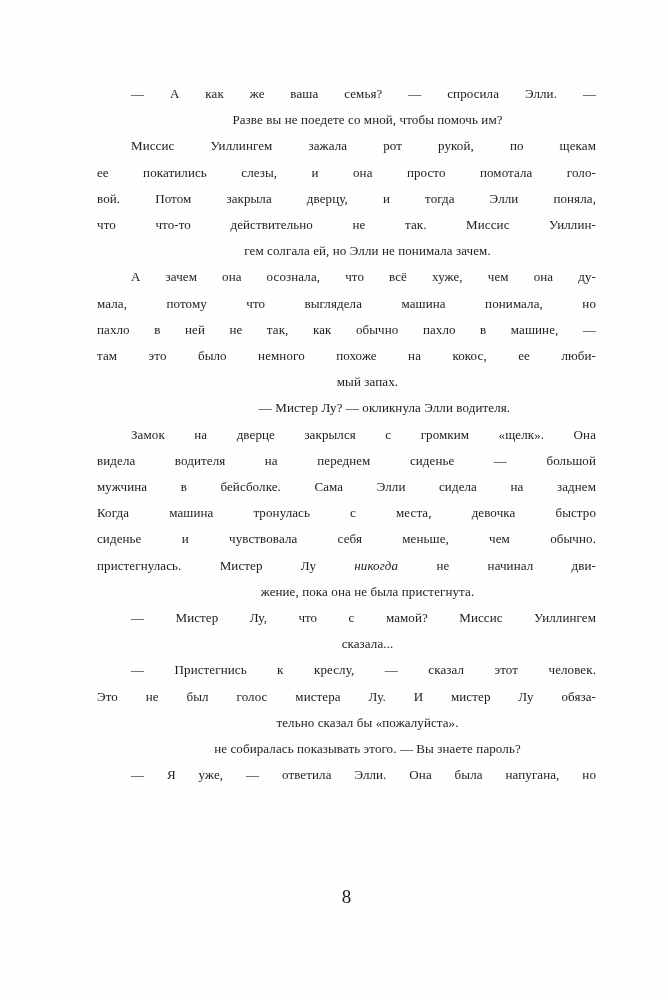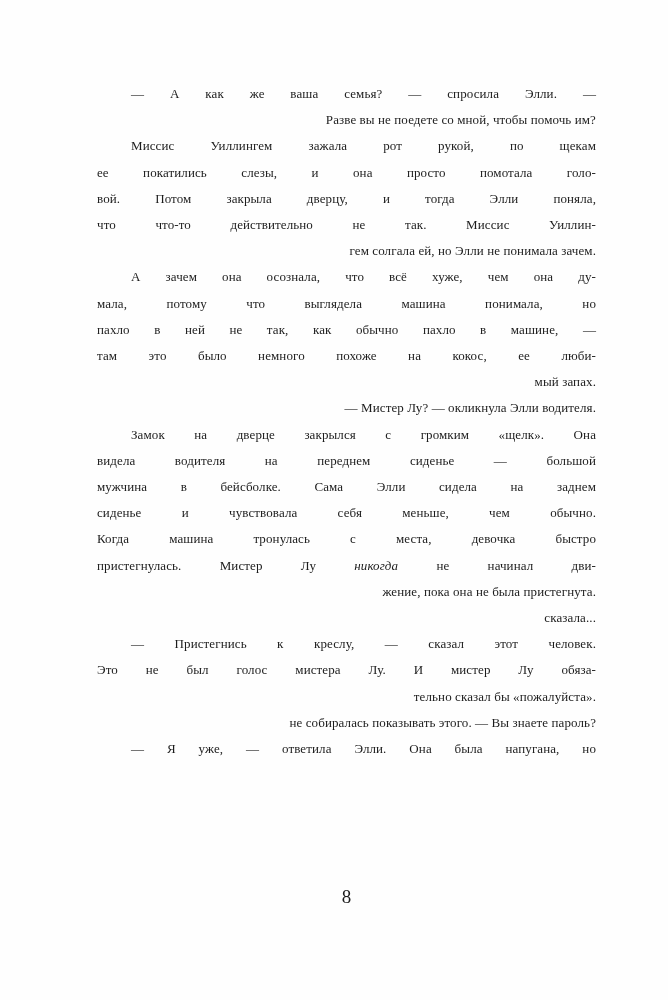--- a/index.html
+++ b/index.html
@@ -37,21 +37,21 @@
     display: block;
     text-align: justify;
     text-align-last: justify;
     text-justify: inter-word;
     white-space: normal;
   }
   .line.first {
     padding-left: 34px;
   }
   .line.last {
-    text-align: right;
+    text-align: center;
     text-align-last: auto;
     margin-left: 42px;
   }
   .line i {
     font-style: italic;
   }
   .page-number {
     position: absolute;
     left: 97px;
     width: 499px;
@@ -85,26 +85,27 @@
         <span class="line">там это было немного похоже на кокос, ее люби-</span>
         <span class="line last">мый запах.</span>
       </p>
       <p class="para">
         <span class="line first last">— Мистер Лу? — окликнула Элли водителя.</span>
       </p>
       <p class="para">
         <span class="line first">Замок на дверце закрылся с громким «щелк». Она</span>
         <span class="line">видела водителя на переднем сиденье — большой</span>
         <span class="line">мужчина в бейсболке. Сама Элли сидела на заднем</span>
+        <span class="line">Когда машина тронулась с места, девочка быстро</span>
         <span class="line">сиденье и чувствовала себя меньше, чем обычно.</span>
-        <span class="line">Когда машина тронулась с места, девочка быстро</span>
         <span class="line">пристегнулась. Мистер Лу <i>никогда</i> не начинал дви-</span>
         <span class="line last">жение, пока она не была пристегнута.</span>
       </p>
       <p class="para">
+        <span class="line first">— Мистер Лу, что с мамой? Миссис Уиллингем</span>
         <span class="line last">сказала...</span>
       </p>
       <p class="para">
         <span class="line first">— Пристегнись к креслу, — сказал этот человек.</span>
         <span class="line">Это не был голос мистера Лу. И мистер Лу обяза-</span>
         <span class="line last">тельно сказал бы «пожалуйста».</span>
       </p>
       <p class="para">
         <span class="line last">не собиралась показывать этого. — Вы знаете пароль?</span>
         <span class="line first">— Я уже, — ответила Элли. Она была напугана, но</span>

